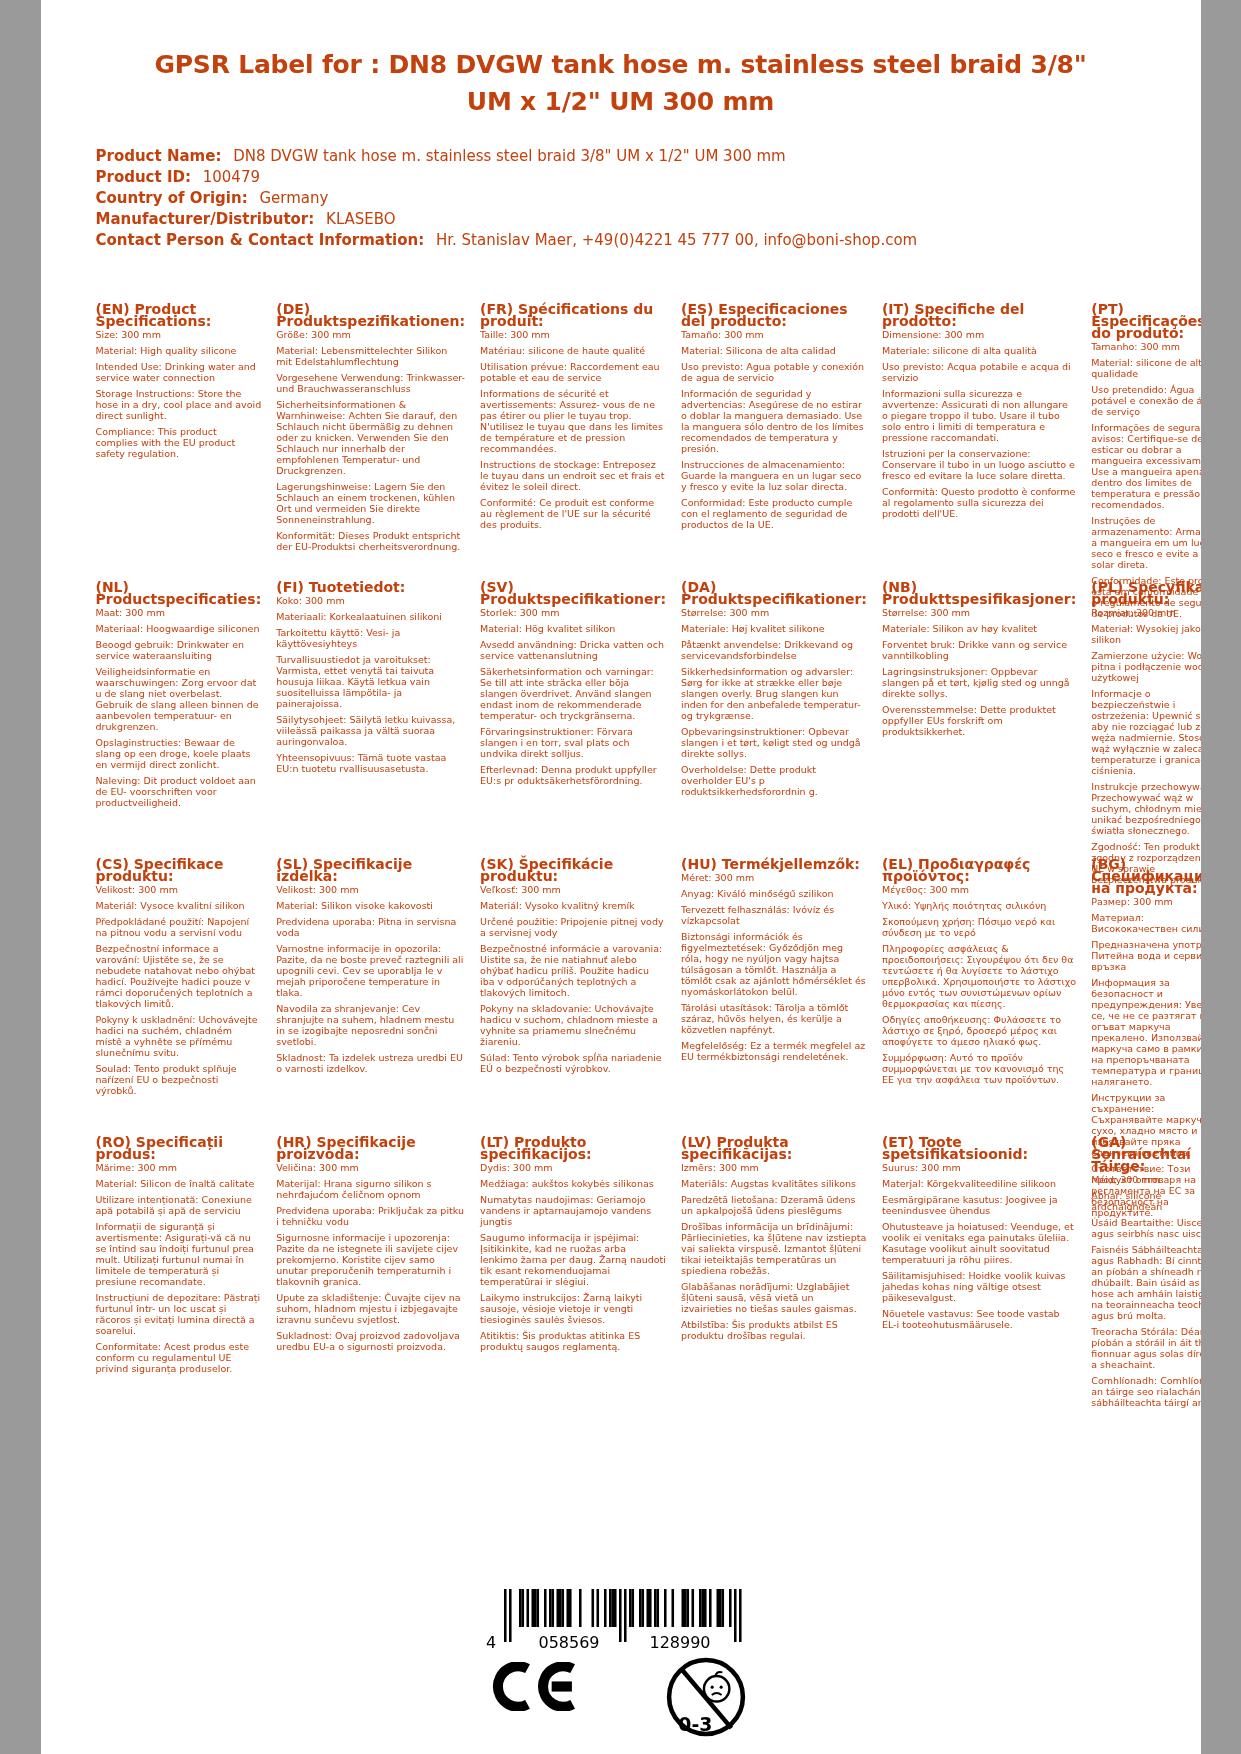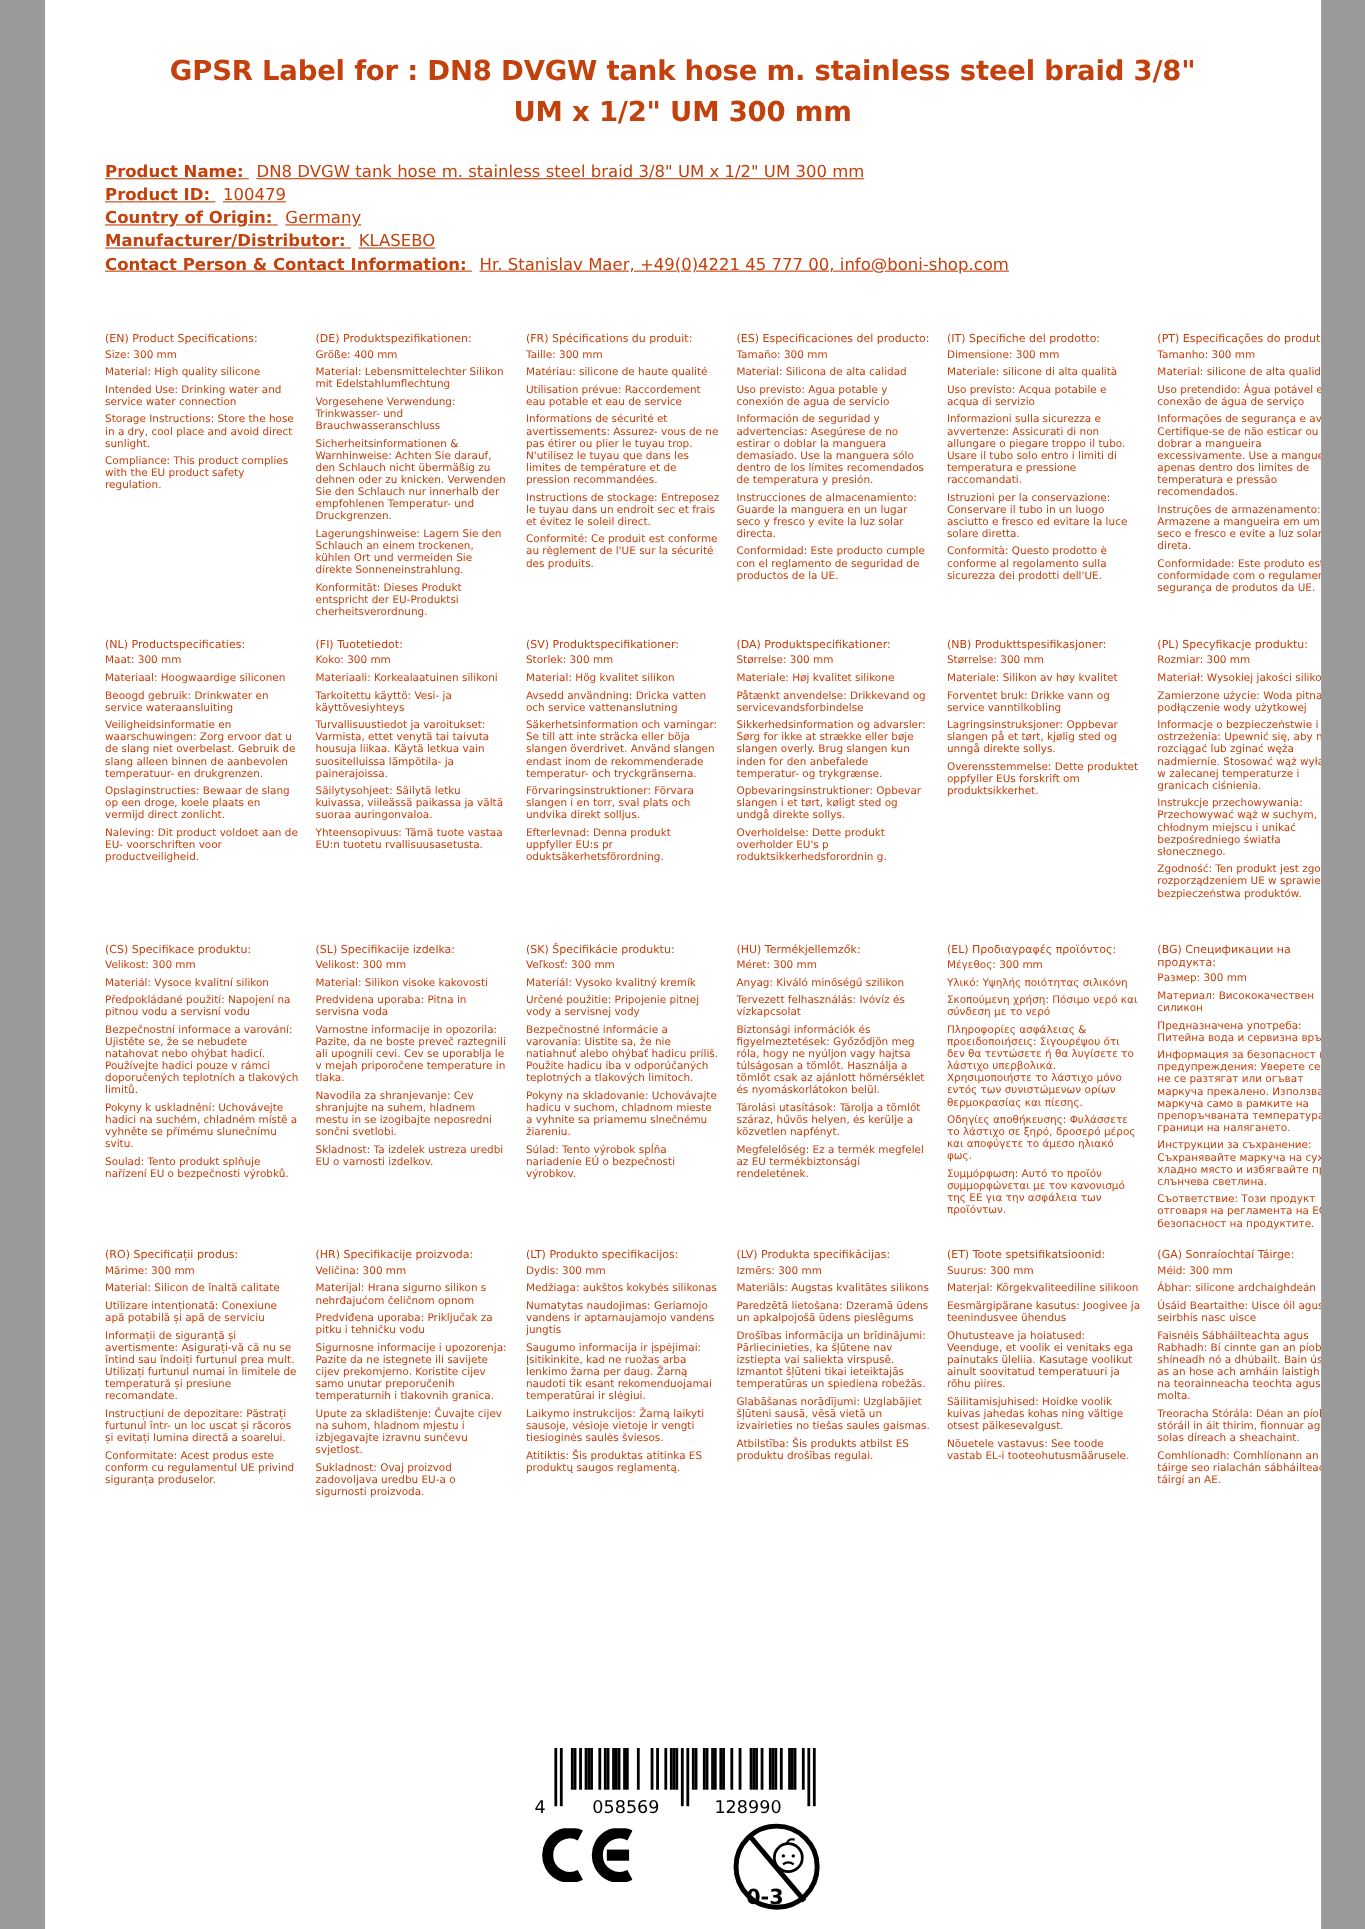--- a/index.html
+++ b/index.html
@@ -2,26 +2,26 @@
 <html><head>
 <meta charset="utf-8">
 <style>
   html,body{margin:0;padding:0;background:#9a9a9a;}
   .page{position:relative;width:1160px;height:1754px;margin:0 auto;background:#ffffff;
         color:#c2410c;font-family:"DejaVu Sans",sans-serif;overflow:hidden;}
   .title{position:absolute;top:46px;left:50%;transform:translateX(-50%);width:980px;
          text-align:center;font-size:25px;font-weight:bold;line-height:37px;letter-spacing:-0.2px;}
   .title span{display:block;}
   .pinfo{position:absolute;left:55px;top:146px;font-size:15px;line-height:21px;}
-  .pinfo .row{white-space:nowrap;text-decoration:underline;}
+  .pinfo .row{white-space:nowrap;}
   .pinfo .lbl{font-weight:bold;}
   .pinfo .val{margin-left:7px;}
   .grid{position:absolute;left:55px;top:303px;width:1133px;display:grid;
         grid-template-columns:repeat(6,1fr);column-gap:15px;grid-auto-rows:277.5px;align-items:start;}
-  .cell h3{font-size:10px;font-weight:normal;margin:0 0 2px 0;line-height:12px;}
+  .cell h3{font-size:14px;font-weight:bold;margin:0 0 2px 0;line-height:12px;}
   .cell p{font-size:9.5px;line-height:11px;margin:0 0 5px 0;}
   .barcode{position:absolute;left:438px;top:1589px;}
   .barcode text{font-family:"DejaVu Sans",sans-serif;font-size:16px;}
   .ce-mark{position:absolute;left:450px;top:1662px;}
   .age-mark{position:absolute;left:624px;top:1654px;}
   .age-mark text{font-family:"DejaVu Sans",sans-serif;font-weight:bold;font-size:23px;}
 </style>
 </head>
 <body>
 
@@ -59,21 +59,21 @@
       <div class="cell">
         <h3>(EN) Product Specifications:</h3>
         <p>Size: 300 mm</p>
         <p>Material: High quality silicone</p>
         <p>Intended Use: Drinking water and service water connection</p>
         <p>Storage Instructions: Store the hose in a dry, cool place and avoid direct sunlight.</p>
         <p>Compliance: This product complies with the EU product safety regulation.</p>
       </div>
       <div class="cell">
         <h3>(DE) Produktspezifikationen:</h3>
-        <p>Größe: 400 mm</p>
+        <p>Größe: 300 mm</p>
         <p>Material: Lebensmittelechter Silikon mit Edelstahlumflechtung</p>
         <p>Vorgesehene Verwendung: Trinkwasser- und Brauchwasseranschluss</p>
         <p>Sicherheitsinformationen &amp; Warnhinweise: Achten Sie darauf, den Schlauch nicht übermäßig zu dehnen oder zu knicken. Verwenden Sie den Schlauch nur innerhalb der empfohlenen Temperatur- und Druckgrenzen.</p>
         <p>Lagerungshinweise: Lagern Sie den Schlauch an einem trockenen, kühlen Ort und vermeiden Sie direkte Sonneneinstrahlung.</p>
         <p>Konformität: Dieses Produkt entspricht der EU-Produktsi cherheitsverordnung.</p>
       </div>
       <div class="cell">
         <h3>(FR) Spécifications du produit:</h3>
         <p>Taille: 300 mm</p>
         <p>Matériau: silicone de haute qualité</p>

